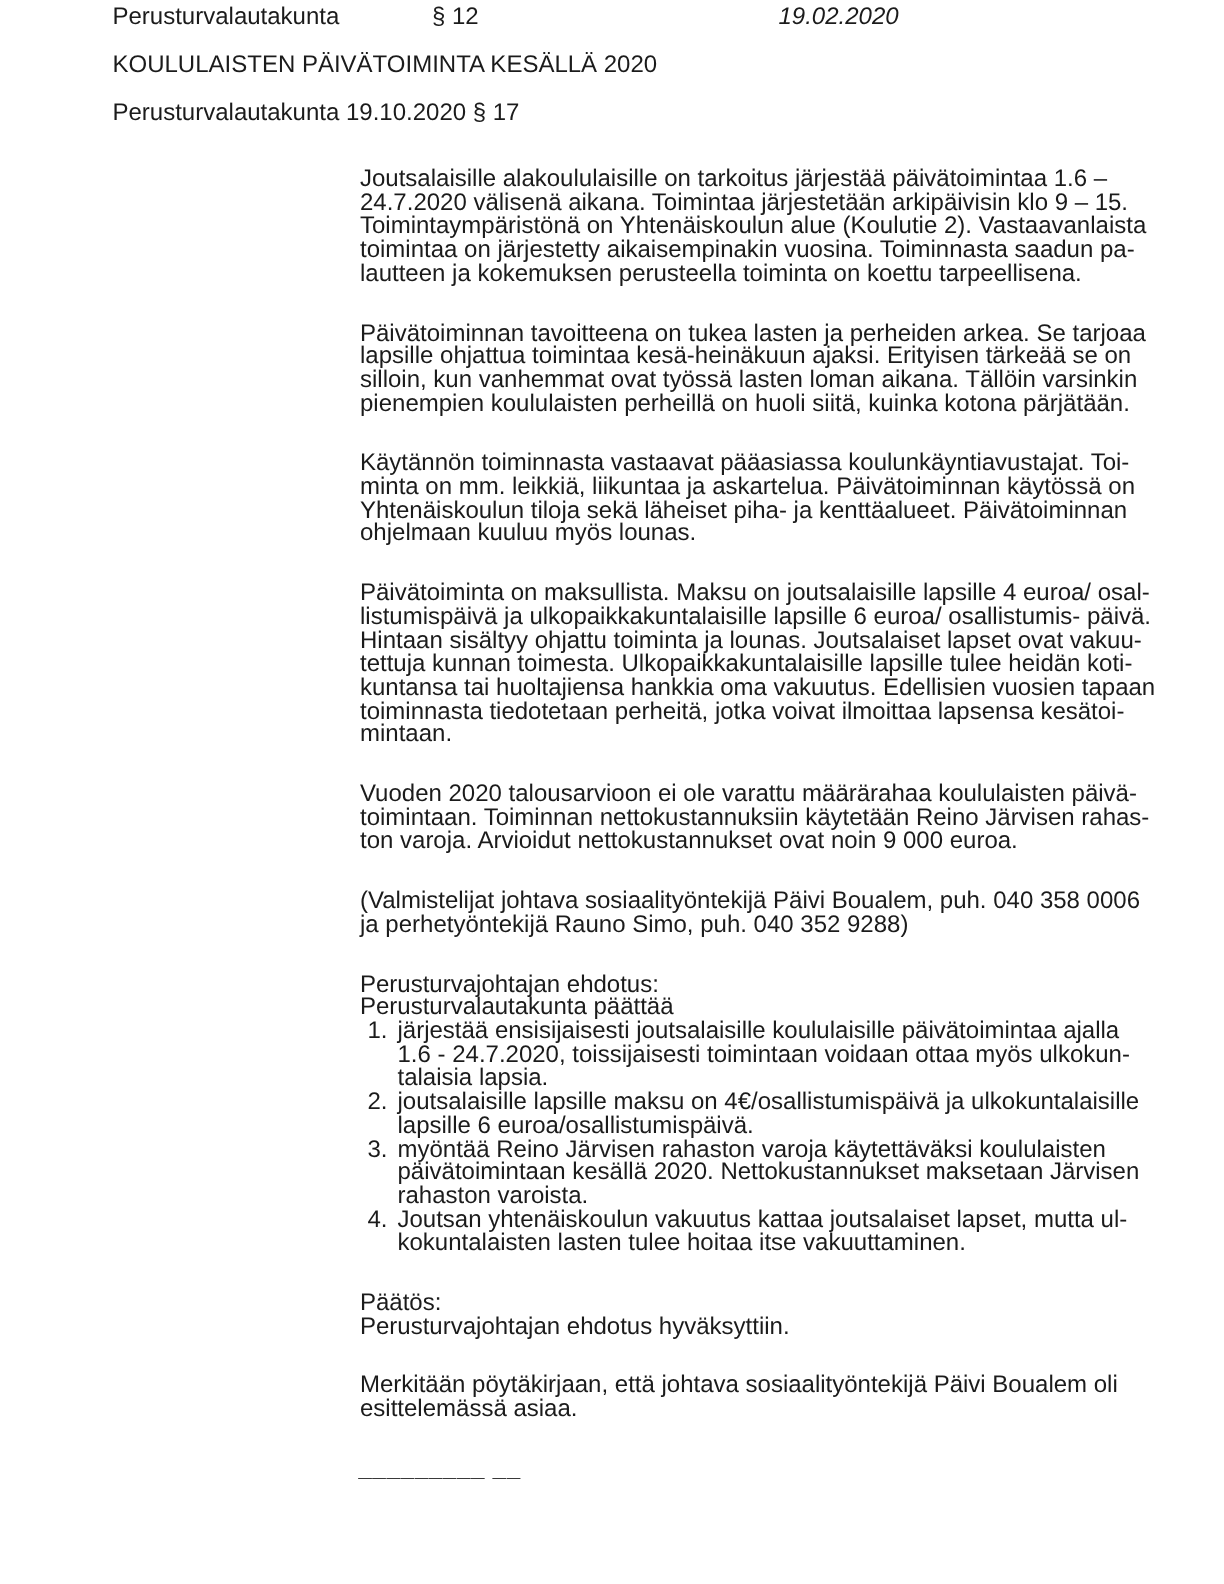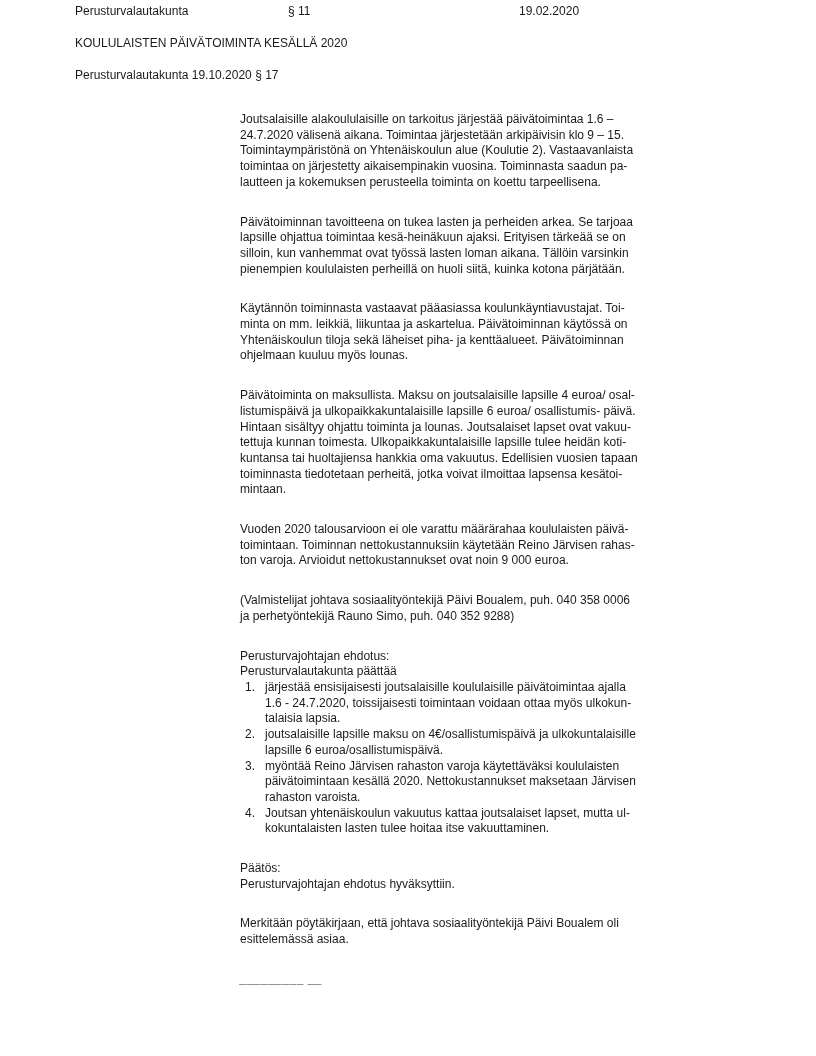--- a/index.html
+++ b/index.html
@@ -6,36 +6,36 @@
     margin: 0;
     padding: 0;
     background: #ffffff;
   }
   .page {
     position: relative;
     width: 816px;
     height: 1056px;
     background: #ffffff;
     font-family: "Liberation Sans", "DejaVu Sans", sans-serif;
-    font-size: 12px;
+    font-size: 16px;
     line-height: 15.7px;
     color: #1b1b1b;
     overflow: hidden;
   }
   .header-row {
     position: absolute;
     top: 4px;
     left: 75px;
     right: 30px;
     height: 16px;
     white-space: nowrap;
   }
   .hdr-committee { position: absolute; left: 0; top: 0; }
   .hdr-section   { position: absolute; left: 213px; top: 0; }
-  .hdr-date      { position: absolute; left: 444px; top: 0; }
+  .hdr-date      { position: absolute; left: 444px; top: 0; font-style: italic; }
   .doc-title {
     position: absolute;
     top: 36px;
     left: 75px;
     white-space: nowrap;
   }
   .ref-line {
     position: absolute;
     top: 68px;
     left: 75px;
@@ -72,21 +72,21 @@
     font-style: italic;
   }
 </style>
 </head>
 <body>
 
 <div class="page">
 
   <div class="header-row">
     <span class="hdr-committee">Perusturvalautakunta</span>
-    <span class="hdr-section">§ 11</span>
+    <span class="hdr-section">§ 12</span>
     <span class="hdr-date">19.02.2020</span>
   </div>
 
   <div class="doc-title">KOULULAISTEN PÄIVÄTOIMINTA KESÄLLÄ 2020</div>
 
   <div class="ref-line">Perusturvalautakunta 19.10.2020 § 17</div>
 
   <div class="content">
 
     <p class="para">Joutsalaisille alakoululaisille on tarkoitus järjestää päivätoimintaa 1.6 –

